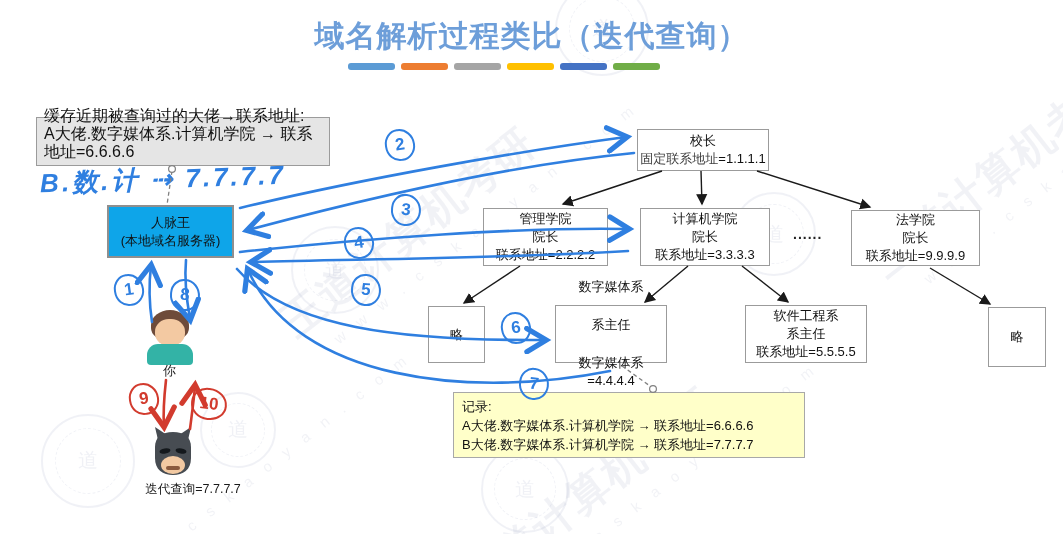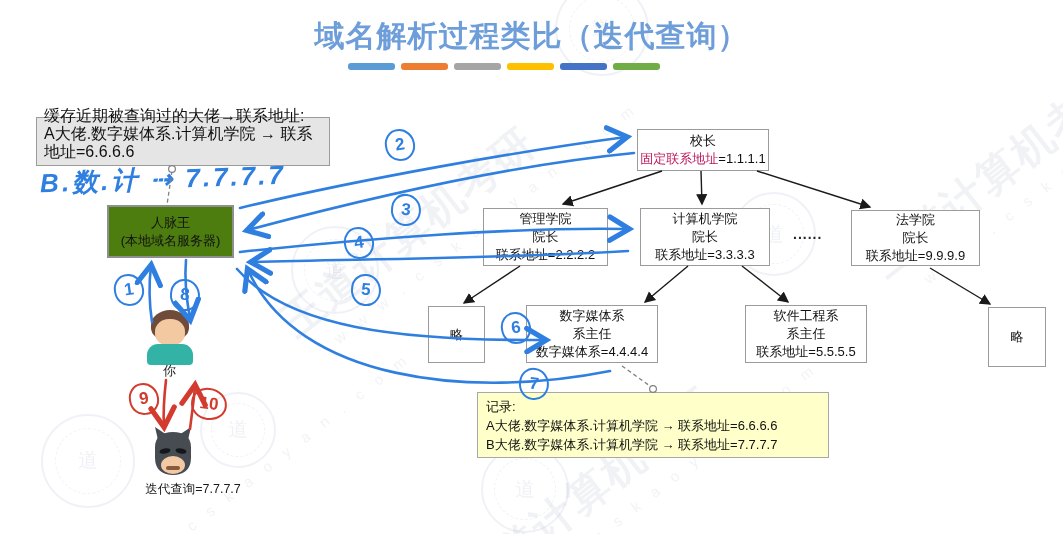--- a/index.html
+++ b/index.html
@@ -15,26 +15,26 @@
          display:flex;align-items:center;justify-content:center;font-size:20px;color:#99a2c2;}
   
   .title{position:absolute;left:0;top:16px;width:100%;text-align:center;
          font-family:"Liberation Serif",serif;font-weight:bold;font-size:30px;letter-spacing:1px;}
   .bars{position:absolute;left:348px;top:63px;display:flex;gap:6px;}
   .bars i{display:block;width:47px;height:7px;border-radius:3px;}
   
   .box{position:absolute;border:1px solid #9b9b9b;background:#fff;box-sizing:border-box;
        display:flex;flex-direction:column;align-items:center;justify-content:center;
        font-size:13px;line-height:18px;text-align:center;}
-  .box.pink{background:#4d7c0f;border:2px solid #8f8f8f;font-size:13px;}
+  .box.pink{background:#0ea5e9;border:2px solid #8f8f8f;font-size:13px;}
   .box.green{background:#e5e5e5;border:1px solid #9b9b9b;align-items:flex-start;
        padding:4px 7px;font-size:16px;line-height:18px;text-align:left;justify-content:flex-end;}
   .box.yellow{background:#ffffc9;border:1px solid #a8a8a8;align-items:flex-start;
-       padding:4px 8px;font-size:13px;line-height:19px;text-align:left;margin-left:24px;}
-  .red-text{color:#be185d;}
+       padding:4px 8px;font-size:13px;line-height:19px;text-align:left;}
+  .red-text{color:#404040;}
   .dots{position:absolute;font-size:14px;font-weight:bold;letter-spacing:1px;color:#222;}
   
   .hand{position:absolute;color:#2f7fe0;font-size:26px;font-weight:bold;
         font-style:italic;letter-spacing:3px;transform:rotate(-2deg);white-space:nowrap;}
   .num{position:absolute;width:26px;height:28px;border:2.5px solid #2f7fe0;color:#2f7fe0;
        border-radius:48% 55% 50% 52%;display:flex;align-items:center;justify-content:center;
        font-size:17px;font-weight:bold;background:transparent;transform:rotate(-8deg);}
   .num.red{border-color:#d23b2e;color:#d23b2e;}
   .num.wide{width:32px;}
   
@@ -128,21 +128,21 @@
   <div class="dots" style="left:793px;top:226px;">......</div>
   <div class="box" style="left:851px;top:210px;width:129px;height:56px;align-items:center;">
     <div>法学院</div>
     <div>院长</div>
     <div>联系地址=9.9.9.9</div>
   </div>
 
   <div class="box" style="left:428px;top:306px;width:57px;height:57px;">
     <div>略</div>
   </div>
-  <div class="box" style="left:526px;top:305px;width:132px;height:58px;">
+  <div class="box" style="left:555px;top:305px;width:112px;height:58px;gap:20px;">
     <div>数字媒体系</div>
     <div>系主任</div>
     <div>数字媒体系=4.4.4.4</div>
   </div>
   <div class="box" style="left:745px;top:305px;width:122px;height:58px;">
     <div>软件工程系</div>
     <div>系主任</div>
     <div>联系地址=5.5.5.5</div>
   </div>
   <div class="box" style="left:988px;top:307px;width:58px;height:60px;">

